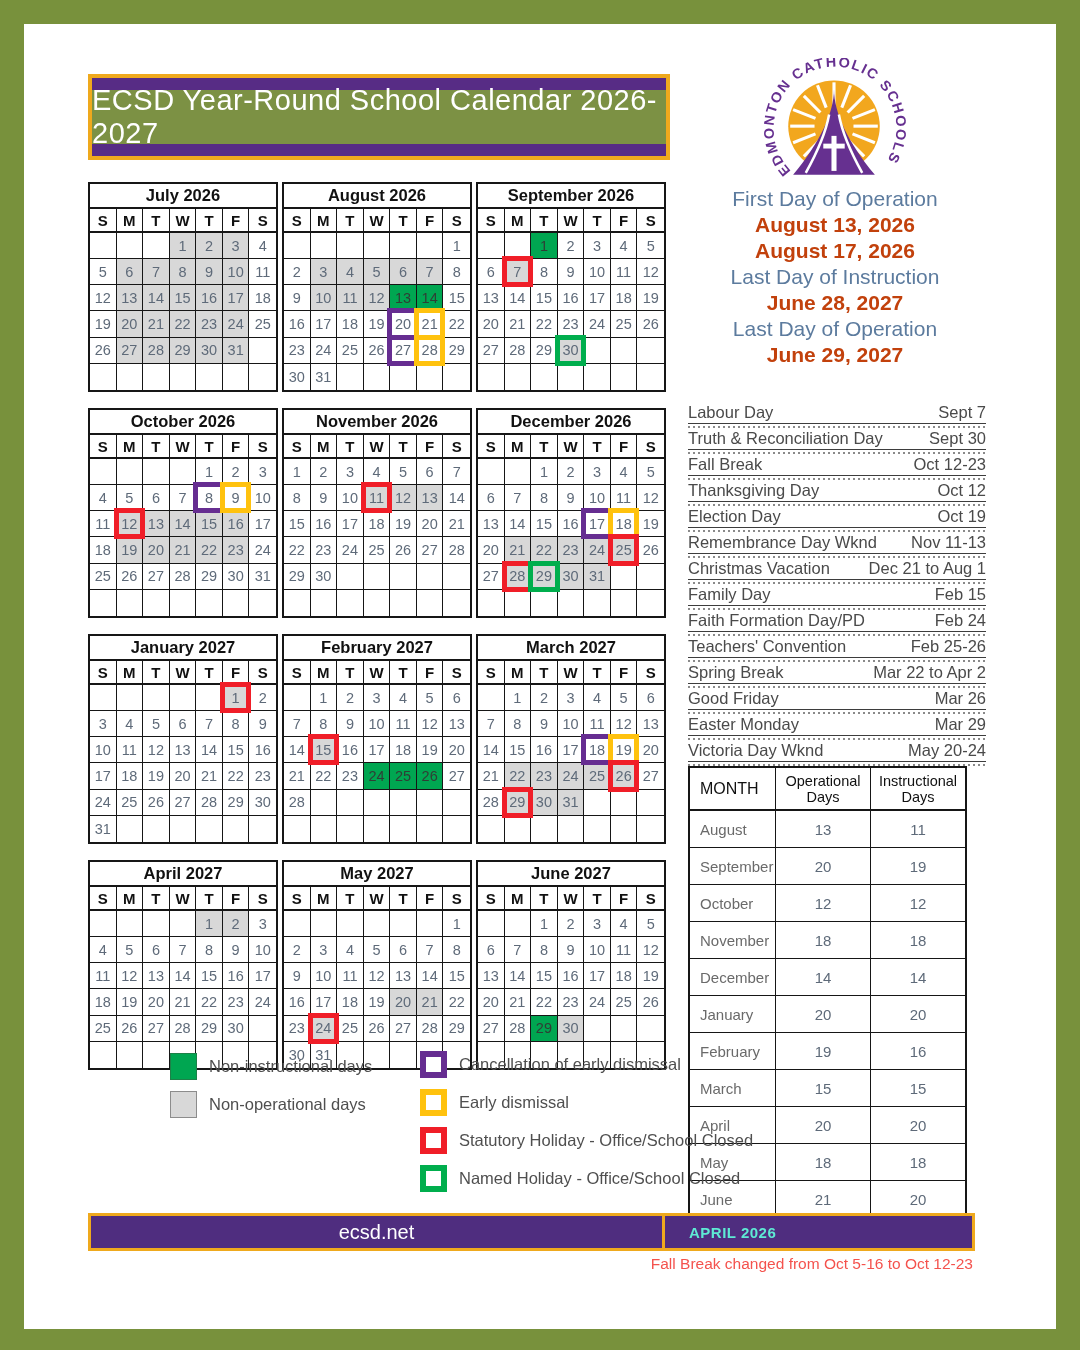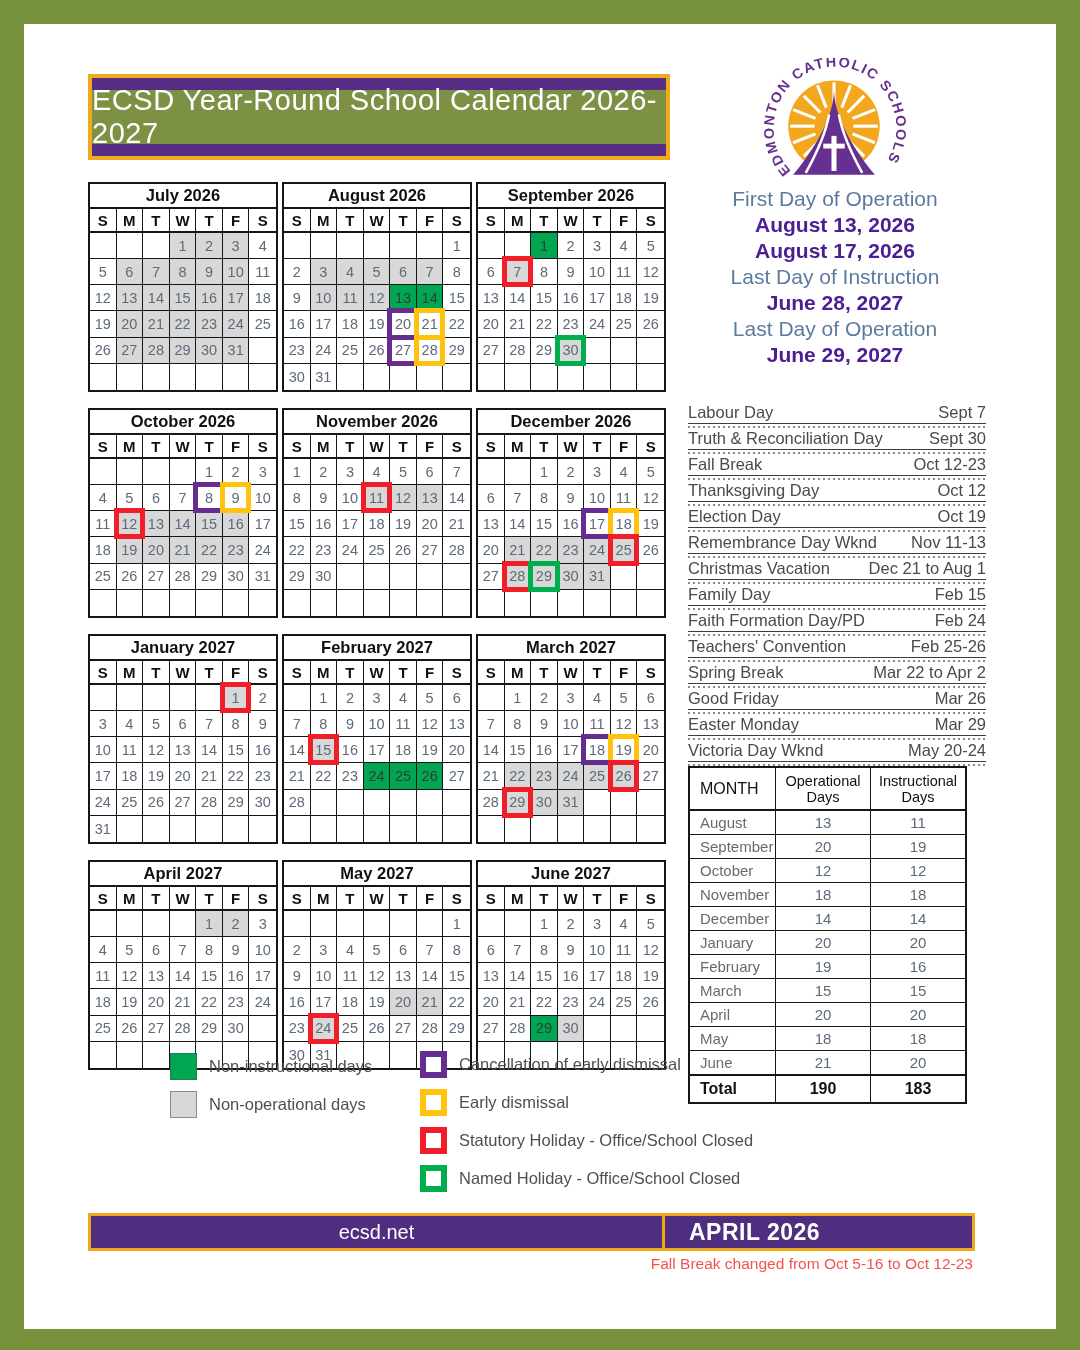--- a/index.html
+++ b/index.html
@@ -18,21 +18,21 @@
           border:4px solid var(--gold); background:var(--banner_purple); padding:12px 0;}
   .banner-inner{height:100%; background:var(--olive2); display:flex; align-items:center; justify-content:center;}
   .banner-inner span{color:#fff; font-size:29px; letter-spacing:.5px;}
 
   
   .logo{position:absolute; left:712px; top:34px; width:196px; height:146px;}
 
   
   .keydates{position:absolute; left:656px; top:162px; width:310px; text-align:center;}
   .kd-label{color:var(--label_blue); font-size:21px; line-height:26px;}
-  .kd-value{color:#4c1d95; font-size:21px; font-weight:bold; line-height:26px;}
+  .kd-value{color:#c2410c; font-size:21px; font-weight:bold; line-height:26px;}
 
   
   .calgrid{position:absolute; left:64px; top:158px; width:578px;
            display:grid; grid-template-columns:repeat(3,190px); grid-auto-rows:210px; gap:16px 4px;}
   .cal{border:2.5px solid #161616; background:#fff; display:flex; flex-direction:column;}
   .cal-title{height:25px; border-bottom:2.5px solid #161616; display:flex; align-items:center; justify-content:center;
              font-weight:bold; font-size:16.5px; color:#111;}
   .cal-row{display:grid; grid-template-columns:repeat(7,1fr);}
   .cal-hdr{height:24px; border-bottom:2.5px solid #161616;}
   .hcell{display:flex; align-items:center; justify-content:center; font-weight:bold; font-size:15px; color:#111;
@@ -62,21 +62,21 @@
   .hdate{padding-bottom:6px;}
 
   
   .sumtable{position:absolute; left:664px; top:742px; width:279px; border:2.5px solid #161616; background:#fff;}
   .strow{display:grid; grid-template-columns:86px 95px 94px;}
   .stcell{border-right:1.3px solid #161616; border-bottom:1.3px solid #161616; display:flex; align-items:center;}
   .stcell:last-child{border-right:none;}
   .sthead .stcell{height:43px; font-weight:normal; color:#111; font-size:14.5px; justify-content:center;
                   text-align:center; border-bottom:2.5px solid #161616; line-height:16px;}
   .sthead .stcell:first-child{font-size:16px; justify-content:flex-start; padding-left:10px;}
-  .stdata .stcell{height:24px; font-size:15px;}
+  .stdata .stcell{height:37px; font-size:15px;}
   .stdata .stcell:first-child{color:#6a6a6a; padding-left:10px;}
   .stdata .stcell:nth-child(2), .stdata .stcell:nth-child(3){justify-content:center; color:var(--num);}
   .sttotal .stcell{height:27px; font-weight:bold; color:#111; font-size:16px; border-top:1.5px solid #161616; border-bottom:none;}
   .sttotal .stcell:first-child{padding-left:10px;}
   .sttotal .stcell:nth-child(2), .sttotal .stcell:nth-child(3){justify-content:center;}
 
   
   .legend-left{position:absolute; left:146px; top:1028px;}
   .legend-right{position:absolute; left:396px; top:1026px;}
   .litem{display:flex; align-items:center; margin-bottom:10px; height:28px;}
@@ -89,21 +89,21 @@
   .sw-ring-red{border-color:var(--red);}
   .sw-ring-green{border-color:var(--greenring);}
   .litem span{font-size:16.5px; color:#4f4f4f;}
 
   
   .footer{position:absolute; left:64px; top:1189px; width:887px; height:38px;
           background:var(--footer_purple); border:3px solid var(--gold); display:flex;}
   .f-left{width:574px; border-right:3px solid var(--gold); display:flex; align-items:center; justify-content:center;}
   .f-left span{color:#fff; font-size:20px;}
   .f-right{flex:1; display:flex; align-items:center; padding-left:24px;}
-  .f-right span{color:#ffffff; font-size:23px; font-weight:bold; letter-spacing:.5px;}
+  .f-right span{color:#5eead4; font-size:15px; font-weight:bold; letter-spacing:.5px;}
   .f-note{position:absolute; right:83px; top:1231px; color:var(--note_red); font-size:15.5px;}
 </style>
 </head>
 <body>
 
 <div class="page">
   <div class="sheet">
 
     <div class="banner">
       <div class="banner-inner">

